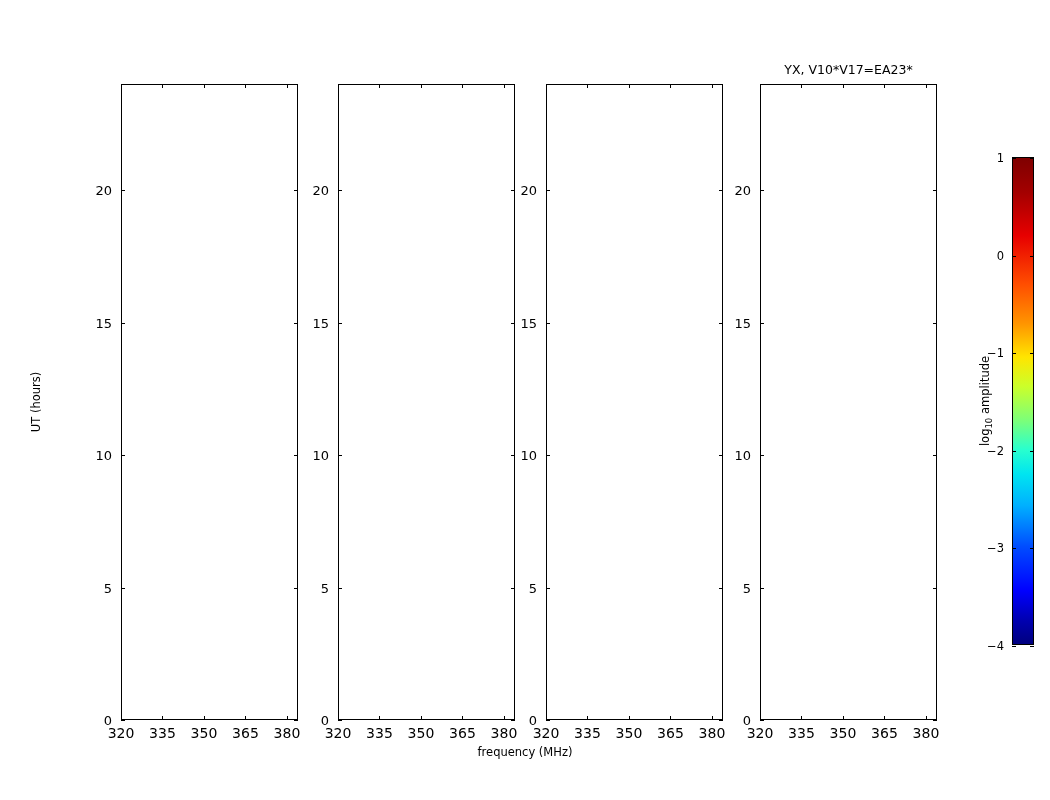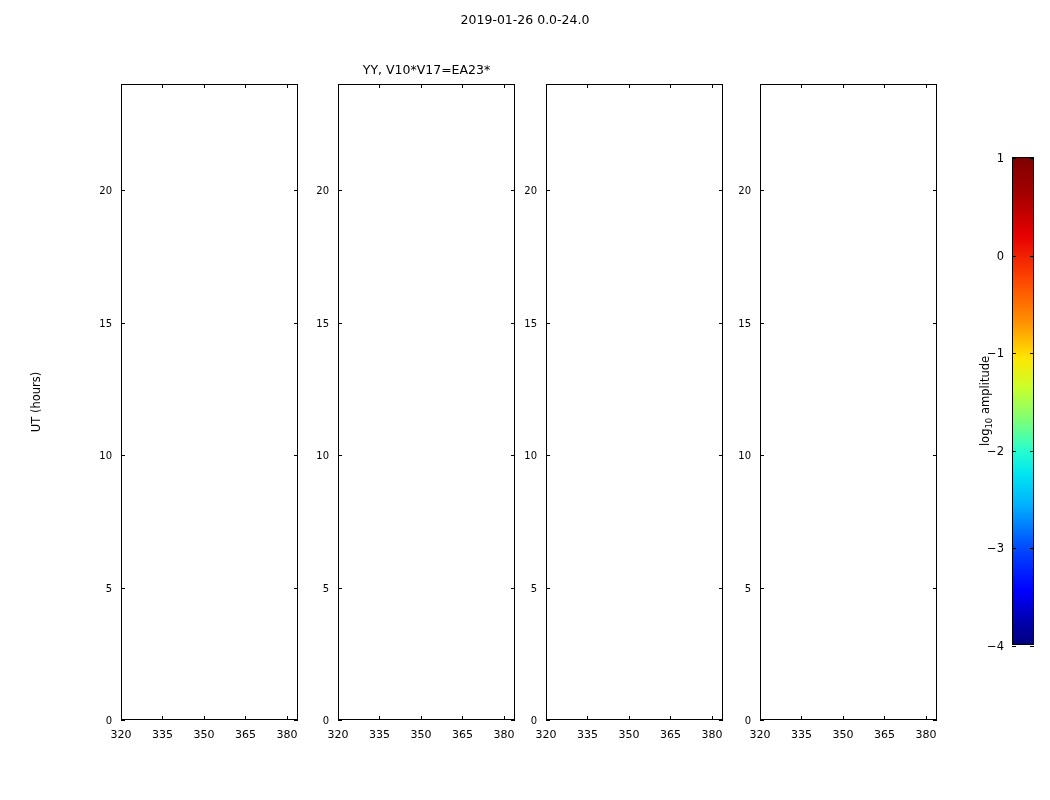--- a/index.html
+++ b/index.html
@@ -79,29 +79,29 @@
   .tick-y-right {
     position: absolute;
     right: 0;
     height: 1px;
     width: 4px;
     background: #000;
   }
   .xlabel-tick {
     position: absolute;
     bottom: -21px;
-    font-size: 11px;
+    font-size: 14px;
     transform: translateX(-50%);
     white-space: nowrap;
     margin-top: 44px;
   }
   .ylabel-tick {
     position: absolute;
     left: -9px;
-    font-size: 10px;
+    font-size: 13px;
     transform: translate(-100%, -50%);
     white-space: nowrap;
   }
   .axis-xlabel {
     position: absolute;
     top: 745px;
     left: 0;
     width: 1050px;
     text-align: center;
     font-size: 11.5px;
@@ -172,21 +172,20 @@
     color: #444;
     letter-spacing: 1px;
     overflow: hidden;
   }
 </style>
 </head>
 <body>
 
 <div id="figure">
 
-  <div class="suptitle">2019-01-26 0.0-24.0</div>
 
   <div class="panel" id="panel-0" style="left:121px;">
     <div class="axes"></div>
   <div class="tick-x" style="left: 0px;"></div>
       <div class="tick-x-top" style="left: 0px;"></div>
       <div class="xlabel-tick" style="left: 0px;">320</div>
       <div class="tick-x" style="left: 41.4844px;"></div>
       <div class="tick-x-top" style="left: 41.4844px;"></div>
       <div class="xlabel-tick" style="left: 41.4844px;">335</div>
       <div class="tick-x" style="left: 82.9688px;"></div>
@@ -209,21 +208,20 @@
       <div class="ylabel-tick" style="top: 371px;">10</div>
       <div class="tick-y" style="top: 238.5px;"></div>
       <div class="tick-y-right" style="top: 238.5px;"></div>
       <div class="ylabel-tick" style="top: 238.5px;">15</div>
       <div class="tick-y" style="top: 106px;"></div>
       <div class="tick-y-right" style="top: 106px;"></div>
       <div class="ylabel-tick" style="top: 106px;">20</div>
     </div>
 
   <div class="panel" id="panel-1" style="left:338px;">
-    <div class="title">YY, V10*V17=EA23*</div>
     <div class="axes"></div>
   <div class="tick-x" style="left: 0px;"></div>
       <div class="tick-x-top" style="left: 0px;"></div>
       <div class="xlabel-tick" style="left: 0px;">320</div>
       <div class="tick-x" style="left: 41.4844px;"></div>
       <div class="tick-x-top" style="left: 41.4844px;"></div>
       <div class="xlabel-tick" style="left: 41.4844px;">335</div>
       <div class="tick-x" style="left: 82.9688px;"></div>
       <div class="tick-x-top" style="left: 82.9688px;"></div>
       <div class="xlabel-tick" style="left: 82.9688px;">350</div>
@@ -278,20 +276,21 @@
       <div class="ylabel-tick" style="top: 371px;">10</div>
       <div class="tick-y" style="top: 238.5px;"></div>
       <div class="tick-y-right" style="top: 238.5px;"></div>
       <div class="ylabel-tick" style="top: 238.5px;">15</div>
       <div class="tick-y" style="top: 106px;"></div>
       <div class="tick-y-right" style="top: 106px;"></div>
       <div class="ylabel-tick" style="top: 106px;">20</div>
     </div>
 
   <div class="panel" id="panel-3" style="left:760px;">
+    <div class="title">YX, V10*V17=EA23*</div>
     <div class="axes"></div>
   <div class="tick-x" style="left: 0px;"></div>
       <div class="tick-x-top" style="left: 0px;"></div>
       <div class="xlabel-tick" style="left: 0px;">320</div>
       <div class="tick-x" style="left: 41.4844px;"></div>
       <div class="tick-x-top" style="left: 41.4844px;"></div>
       <div class="xlabel-tick" style="left: 41.4844px;">335</div>
       <div class="tick-x" style="left: 82.9688px;"></div>
       <div class="tick-x-top" style="left: 82.9688px;"></div>
       <div class="xlabel-tick" style="left: 82.9688px;">350</div>
@@ -311,20 +310,21 @@
       <div class="tick-y-right" style="top: 371px;"></div>
       <div class="ylabel-tick" style="top: 371px;">10</div>
       <div class="tick-y" style="top: 238.5px;"></div>
       <div class="tick-y-right" style="top: 238.5px;"></div>
       <div class="ylabel-tick" style="top: 238.5px;">15</div>
       <div class="tick-y" style="top: 106px;"></div>
       <div class="tick-y-right" style="top: 106px;"></div>
       <div class="ylabel-tick" style="top: 106px;">20</div>
     </div>
 
+  <div class="axis-xlabel">frequency (MHz)</div>
   <div class="axis-ylabel">UT (hours)</div>
 
   <div id="colorbar">
     <div class="grad" style="background: linear-gradient(to top, rgb(0, 0, 127) 0%, rgb(0, 0, 178) 5%, rgb(0, 0, 255) 11%, rgb(0, 76, 255) 20%, rgb(0, 176, 255) 28.5%, rgb(0, 229, 240) 35%, rgb(41, 255, 206) 40%, rgb(124, 255, 121) 46%, rgb(203, 255, 42) 53%, rgb(255, 229, 0) 59%, rgb(255, 148, 0) 66%, rgb(255, 78, 0) 74%, rgb(231, 0, 0) 84%, rgb(163, 0, 0) 93%, rgb(127, 0, 0) 100%);"></div>
   <div class="cb-tick" style="top: 488px;"></div>
       <div class="cb-tick-left" style="top: 488px;"></div>
       <div class="cb-label" style="top: 488px;">−4</div>
       <div class="cb-tick" style="top: 390.4px;"></div>
       <div class="cb-tick-left" style="top: 390.4px;"></div>
       <div class="cb-label" style="top: 390.4px;">−3</div>

